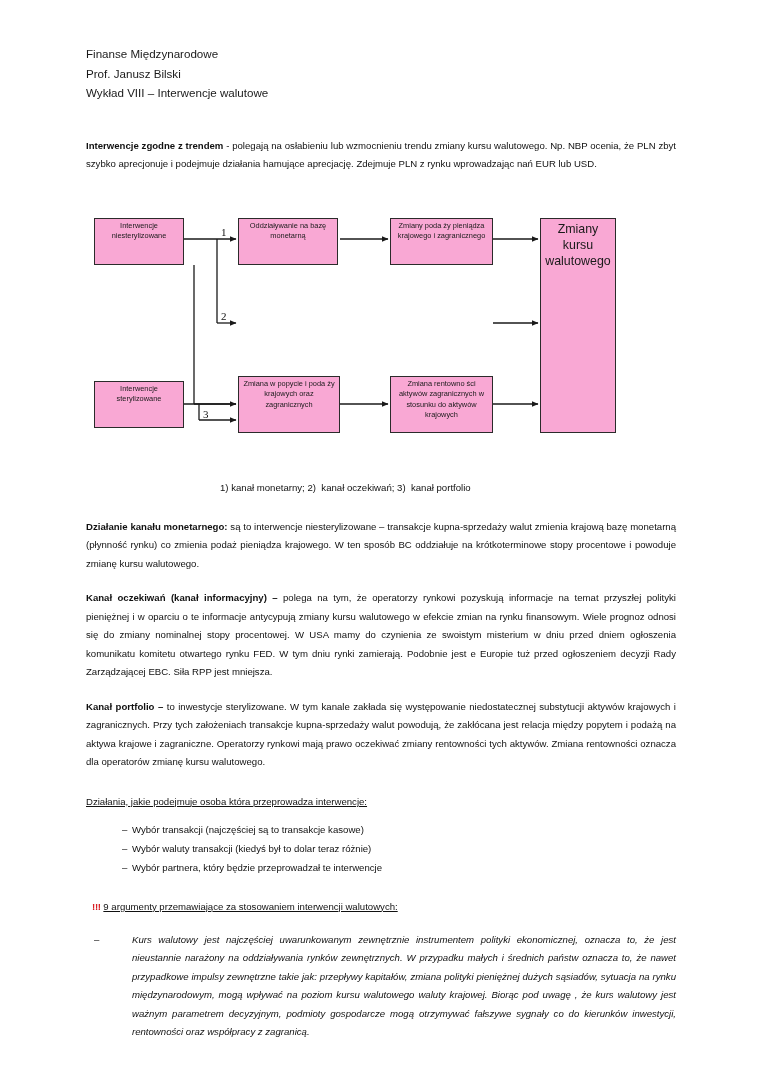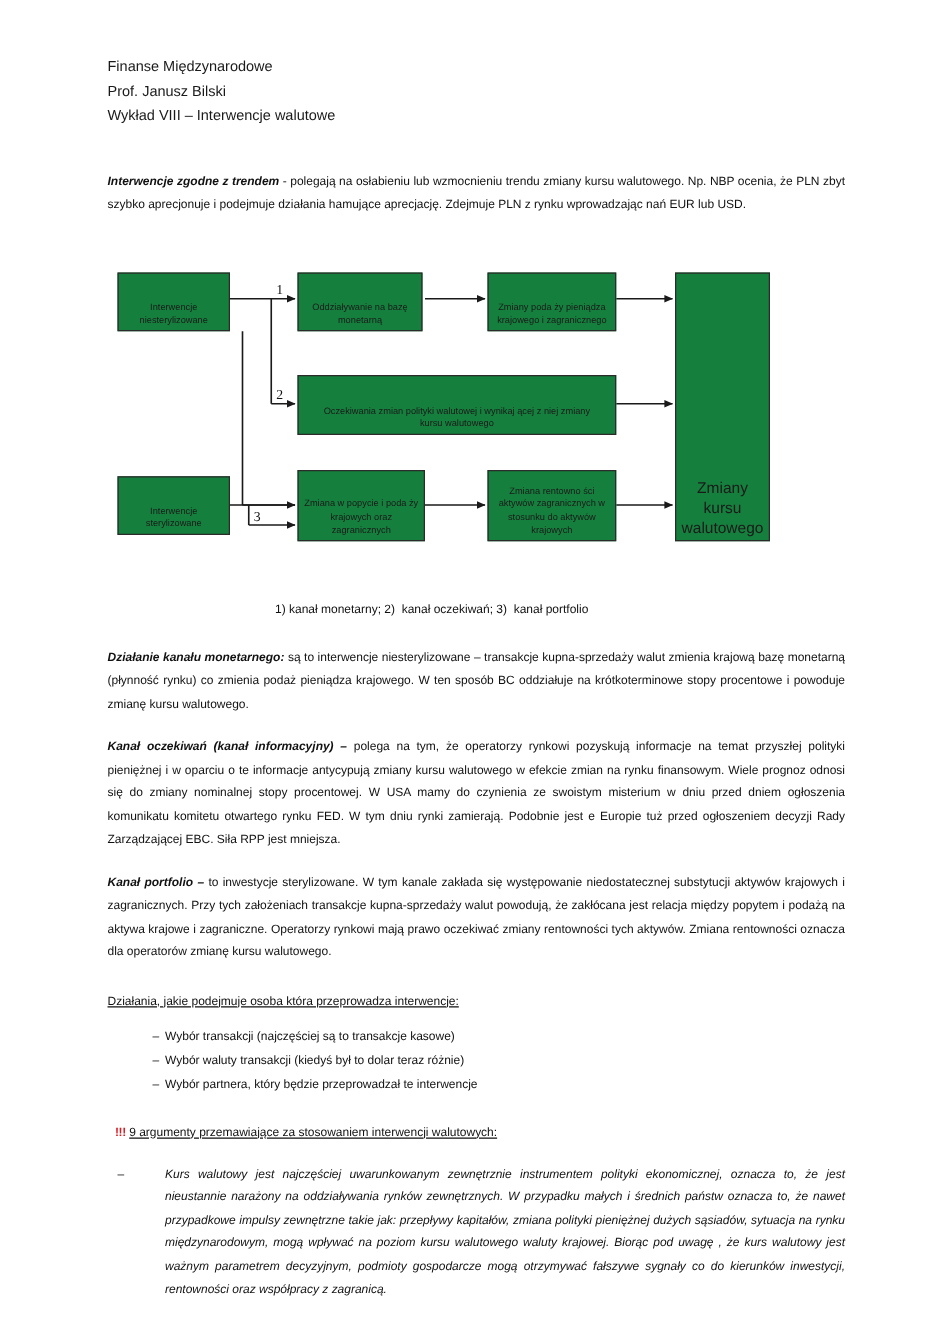--- a/index.html
+++ b/index.html
@@ -38,21 +38,21 @@
   .doc-header div { white-space: nowrap; }
 
   
   .para {
     font-size: 9.6px;
     line-height: 18.5px;
     text-align: justify;
     color: #111111;
     margin: 0;
   }
-  .para b, .para strong { font-weight: bold; font-style: italic; }
+  .para b, .para strong { font-weight: bold; }
 
   .spacer-22 { height: 22px; }
   .spacer-16 { height: 16px; }
   .spacer-12 { height: 12px; }
   .spacer-10 { height: 10px; }
 
   
   .red-heading {
     font-size: 9.6px;
     line-height: 16px;
@@ -112,24 +112,24 @@
   .diagram-wrap {
     position: relative;
     width: 590px;
     height: 272px;
   }
   .diagram-svg { position: absolute; left: 0; top: 0; }
 
   .dbox {
     position: absolute;
     border: 1.1px solid #2b2b2b;
-    background: #15803d;
+    background: #f9a8d4;
     box-sizing: border-box;
     display: flex;
-    align-items: flex-end;
+    align-items: flex-start;
     justify-content: center;
     text-align: center;
     font-size: 7.4px;
     line-height: 10.5px;
     color: #1a1a1a;
     padding: 2px 3px;
   }
   .dbox.big {
     font-size: 12.4px;
     line-height: 16px;
@@ -216,24 +216,20 @@
 
       <div class="dbox" style="left:8px; top:173px; width:90px; height:47px;">
         <span class="inner" style="white-space:pre-line">Interwencje sterylizowane</span>
       </div>
 
       <div class="dbox" style="left:152px; top:10px; width:100px; height:47px;">
         <span class="inner" style="white-space:pre-line">Oddziaływanie na bazę
 monetarną</span>
       </div>
 
-      <div class="dbox" style="left:152px; top:92px; width:255px; height:48px;">
-        <span class="inner" style="white-space:pre-line">Oczekiwania zmian polityki walutowej i wynikaj    ącej z niej zmiany
-kursu walutowego</span>
-      </div>
 
       <div class="dbox" style="left:152px; top:168px; width:102px; height:57px;">
         <span class="inner" style="white-space:pre-line">Zmiana w popycie i poda  ży
 krajowych oraz
 zagranicznych</span>
       </div>
 
       <div class="dbox" style="left:304px; top:10px; width:103px; height:47px;">
         <span class="inner" style="white-space:pre-line">Zmiany poda ży pieniądza
 krajowego i zagranicznego</span>

